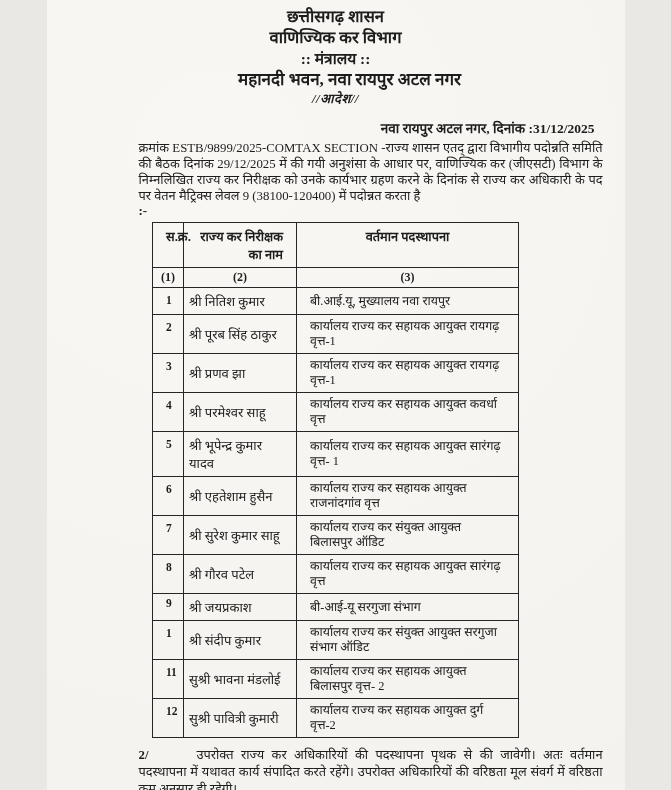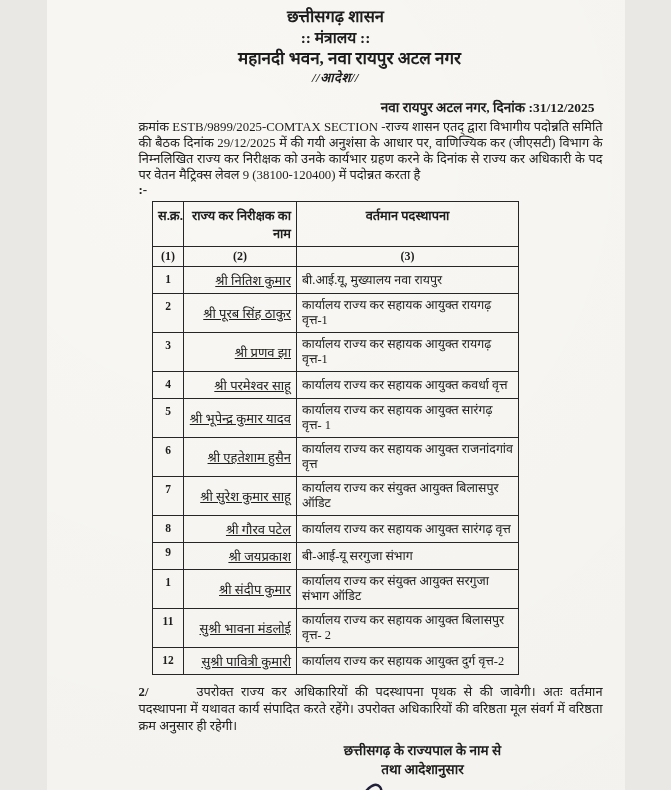--- a/index.html
+++ b/index.html
@@ -40,37 +40,37 @@
   .colon-line { margin-left:92px; font-size:13px; line-height:13px; font-weight:700; }
   
   table.order-table {
     border-collapse:collapse;
     margin:5px auto 0 auto;
     width:366px;
     table-layout:fixed;
   }
   .order-table th, .order-table td {
     border:1.5px solid #262626;
-    padding:4px 5px;
+    padding:4px 13px;
     font-size:12.6px;
     vertical-align:middle;
   }
   .col-sno  { width:31px; }
   .col-name { width:113px; }
   .col-post { width:222px; }
   .order-table thead th.hdr {
     height:44px; vertical-align:top; padding-top:4px;
     font-size:12.8px; font-weight:700; text-align:center;
   }
   .order-table thead th.hdr-name { text-align:right; padding-left:4px; }
   .order-table tr.colnum-row td {
     height:20px; padding:1px 2px; text-align:center; font-weight:700; font-size:12px;
   }
   .order-table td.sno  { text-align:center; font-weight:700; font-size:11.5px; vertical-align:top; padding-top:6px; }
-  .order-table td.name { text-align:right; padding-left:5px; font-size:13px;text-decoration:underline; }
+  .order-table td.name { text-align:left; padding-left:5px; font-size:13px; }
   .order-table td.post { text-align:left; font-size:12.4px; line-height:15px; }
   .order-table tbody td { height:27px; }
   
   .para2 {
     position:relative;
     margin:9px 22px 0 92px;
     font-size:12.8px; line-height:17px;
     text-align:justify;
     text-indent:58px;
   }
@@ -85,20 +85,21 @@
   .sig-wrap { position:relative; height:66px; margin:-4px 0 -12px 0; }
   .sig-svg { position:absolute; left:55px; top:-6px; }
 </style>
 </head>
 <body>
 
 <div class="page">
 
   <div class="letterhead">
     <div class="lh1">छत्तीसगढ़ शासन</div>
+    <div class="lh2">वाणिज्यिक कर विभाग</div>
     <div class="lh3">:: मंत्रालय ::</div>
     <div class="lh4">महानदी भवन, नवा रायपुर अटल नगर</div>
     <div class="order-marker">//आदेश//</div>
   </div>
 
   <div class="dateline">नवा रायपुर  अटल नगर, दिनांक :31/12/2025</div>
 
   <div class="para1"><span class="bold">क्रमांक  ESTB/9899/2025-COMTAX SECTION</span><span> -राज्य शासन एतद् द्वारा विभागीय पदोन्नति समिति की बैठक दिनांक 29/12/2025 में की गयी अनुशंसा के आधार पर, वाणिज्यिक कर (जीएसटी) विभाग के निम्नलिखित राज्य कर निरीक्षक को उनके कार्यभार ग्रहण करने के दिनांक से </span><span class="bold">राज्य कर अधिकारी</span><span> के पद पर वेतन मैट्रिक्स लेवल 9 (38100-120400) में पदोन्नत करता है</span></div>
   <div class="colon-line">:-</div>
 

